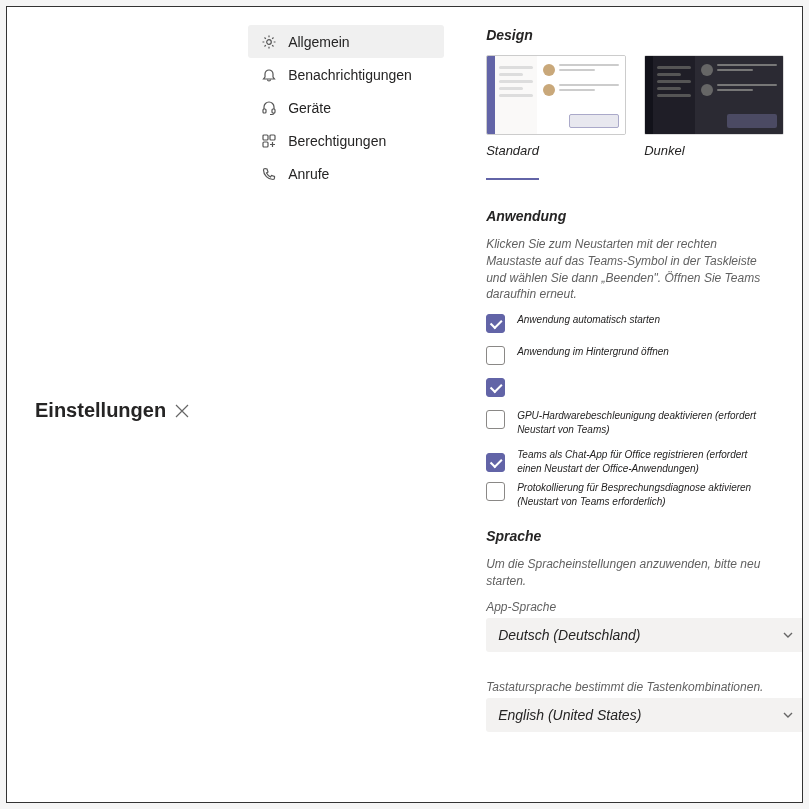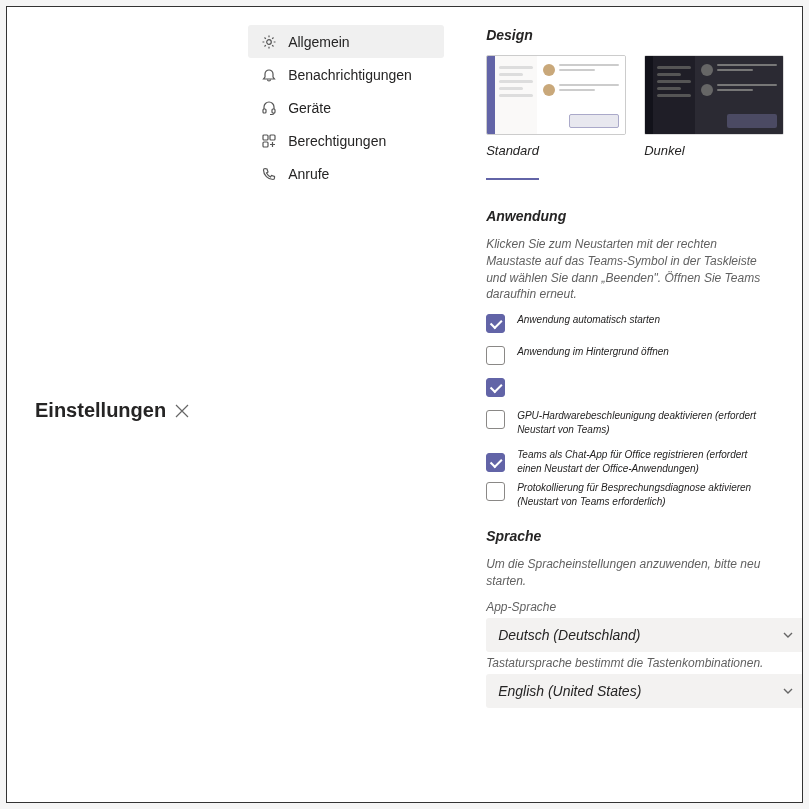--- a/index.html
+++ b/index.html
@@ -418,21 +418,21 @@
         <div class="field-label">App-Sprache</div>
         <div class="select">
           <span>Deutsch (Deutschland)</span>
           <span class="chev">
             <svg width="12" height="12" viewBox="0 0 12 12">
                 <path d="M2 4l4 4 4-4" fill="none" stroke="#666" stroke-width="1.4"></path>
               </svg>
           </span>
         </div>
 
-        <div class="field-label" style="margin-top:4px;">Tastatursprache bestimmt die Tastenkombinationen.</div>
+        <div class="field-label" style="margin-top:28px;">Tastatursprache bestimmt die Tastenkombinationen.</div>
         <div class="select">
           <span>English (United States)</span>
           <span class="chev">
             <svg width="12" height="12" viewBox="0 0 12 12">
                 <path d="M2 4l4 4 4-4" fill="none" stroke="#666" stroke-width="1.4"></path>
               </svg>
           </span>
         </div>
       </div>
 

